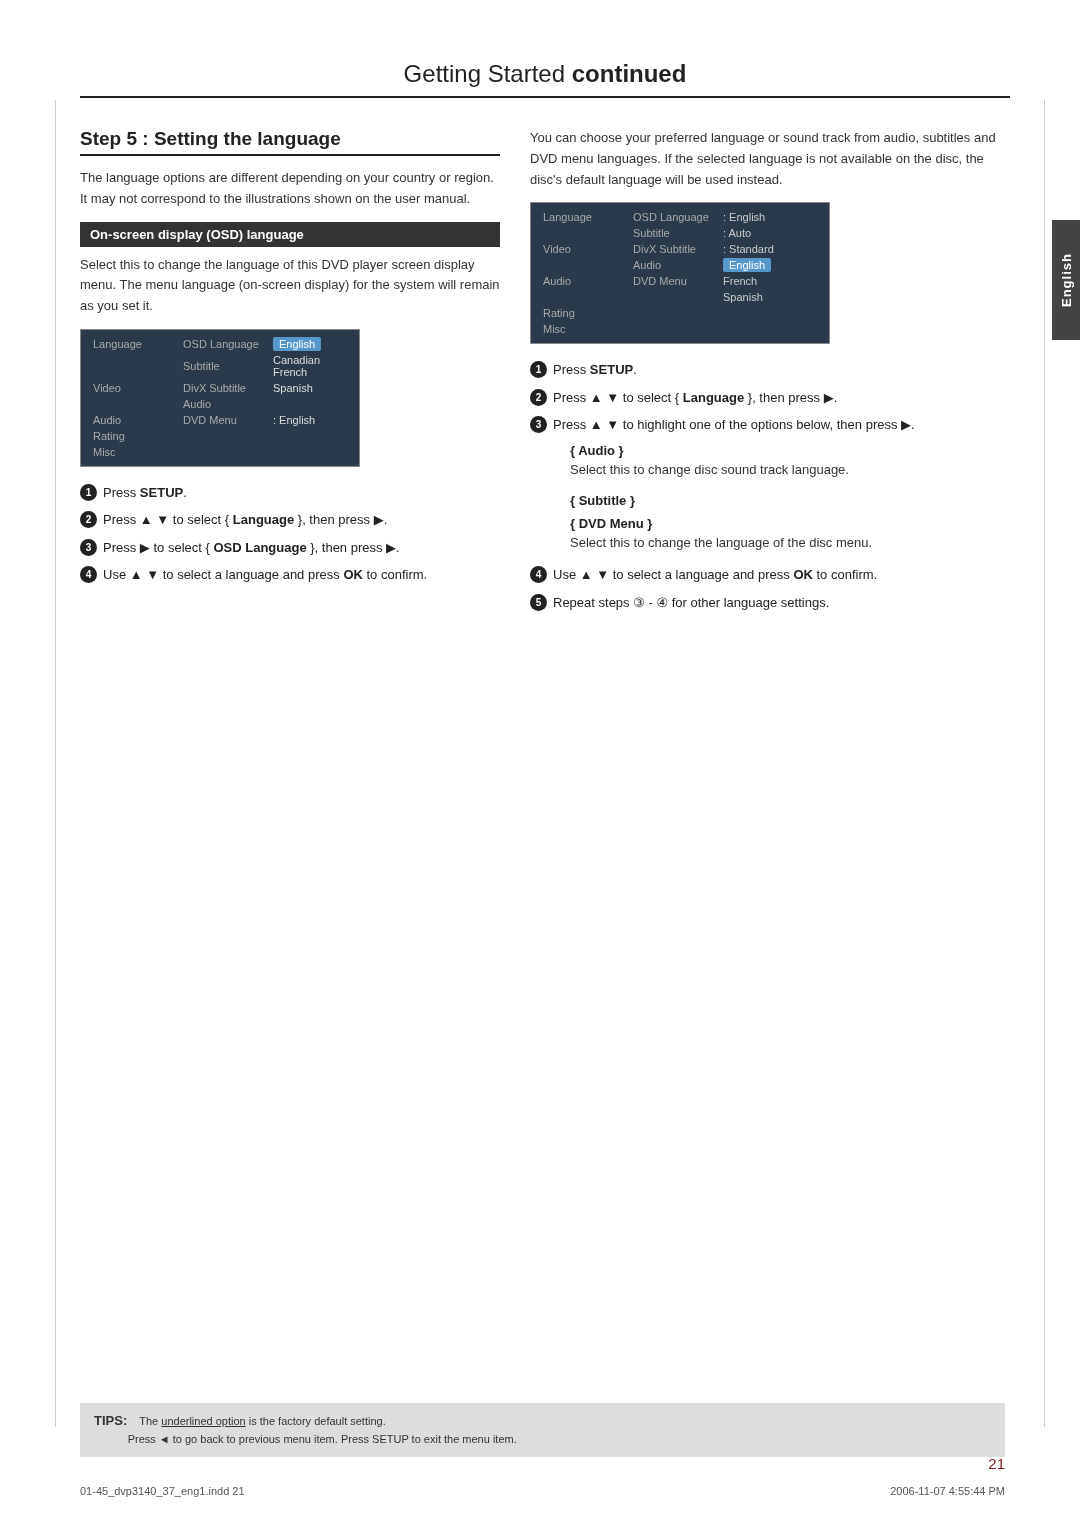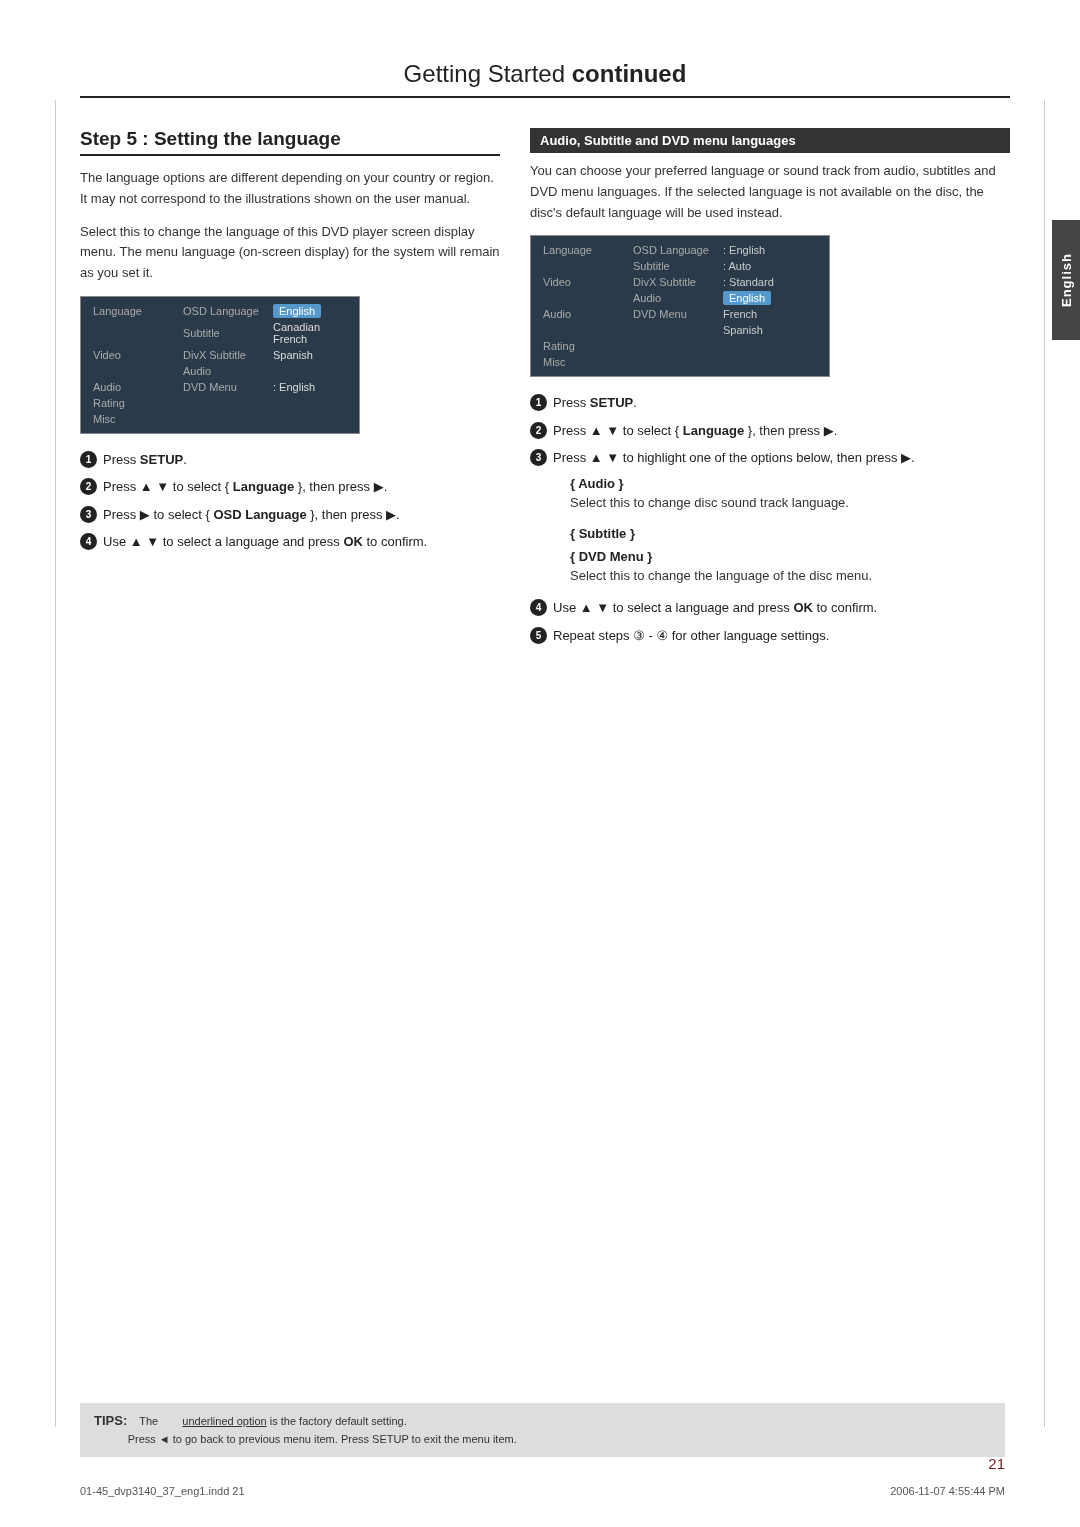--- a/index.html
+++ b/index.html
@@ -198,21 +198,21 @@
       display: flex;
       align-items: center;
       justify-content: center;
       font-size: 10px;
       font-weight: bold;
       flex-shrink: 0;
       margin-top: 1px;
     }
 
     .bold { font-weight: bold; }
-    .underline { text-decoration: underline; margin-left: 21px; }
+    .underline { text-decoration: underline; }
 
     
     .sub-section {
       margin-top: 8px;
       margin-bottom: 2px;
     }
 
     
     .tips-box {
       position: absolute;
@@ -266,20 +266,21 @@
   </div>
 
   <div class="two-col">
 
     <div class="col-left">
 
       <div class="step-heading">Step 5 : Setting the language</div>
 
       <p class="body-text">The language options are different depending on your country or region. It may not correspond to the illustrations shown on the user manual.</p>
 
+      <div class="section-heading">On-screen display (OSD) language</div>
 
       <p class="body-text">Select this to change the language of this DVD player screen display menu. The menu language (on-screen display) for the system will remain as you set it.</p>
 
       <div class="menu-box">
         <table>
           <tbody>
               <tr>
             <td class="menu-label">Language</td>
             <td class="menu-label">OSD Language</td>
             <td><span class="highlight-cell">English</span></td>
@@ -334,21 +335,20 @@
         <li>
           <span class="step-num">4</span>
           <span>Use ▲ ▼ to select a language and press <span class="bold">OK</span> to confirm.</span>
         </li>
       </ul>
 
     </div>
 
     <div class="col-right">
 
-      <div class="section-heading">Audio, Subtitle and DVD menu languages</div>
 
       <p class="body-text">You can choose your preferred language or sound track from audio, subtitles and DVD menu languages. If the selected language is not available on the disc, the disc's default language will be used instead.</p>
 
       <div class="menu-box-right">
         <table>
           <tbody>
               <tr>
             <td class="menu-label">Language</td>
             <td class="menu-label">OSD Language</td>
             <td class="menu-value">: English</td>

